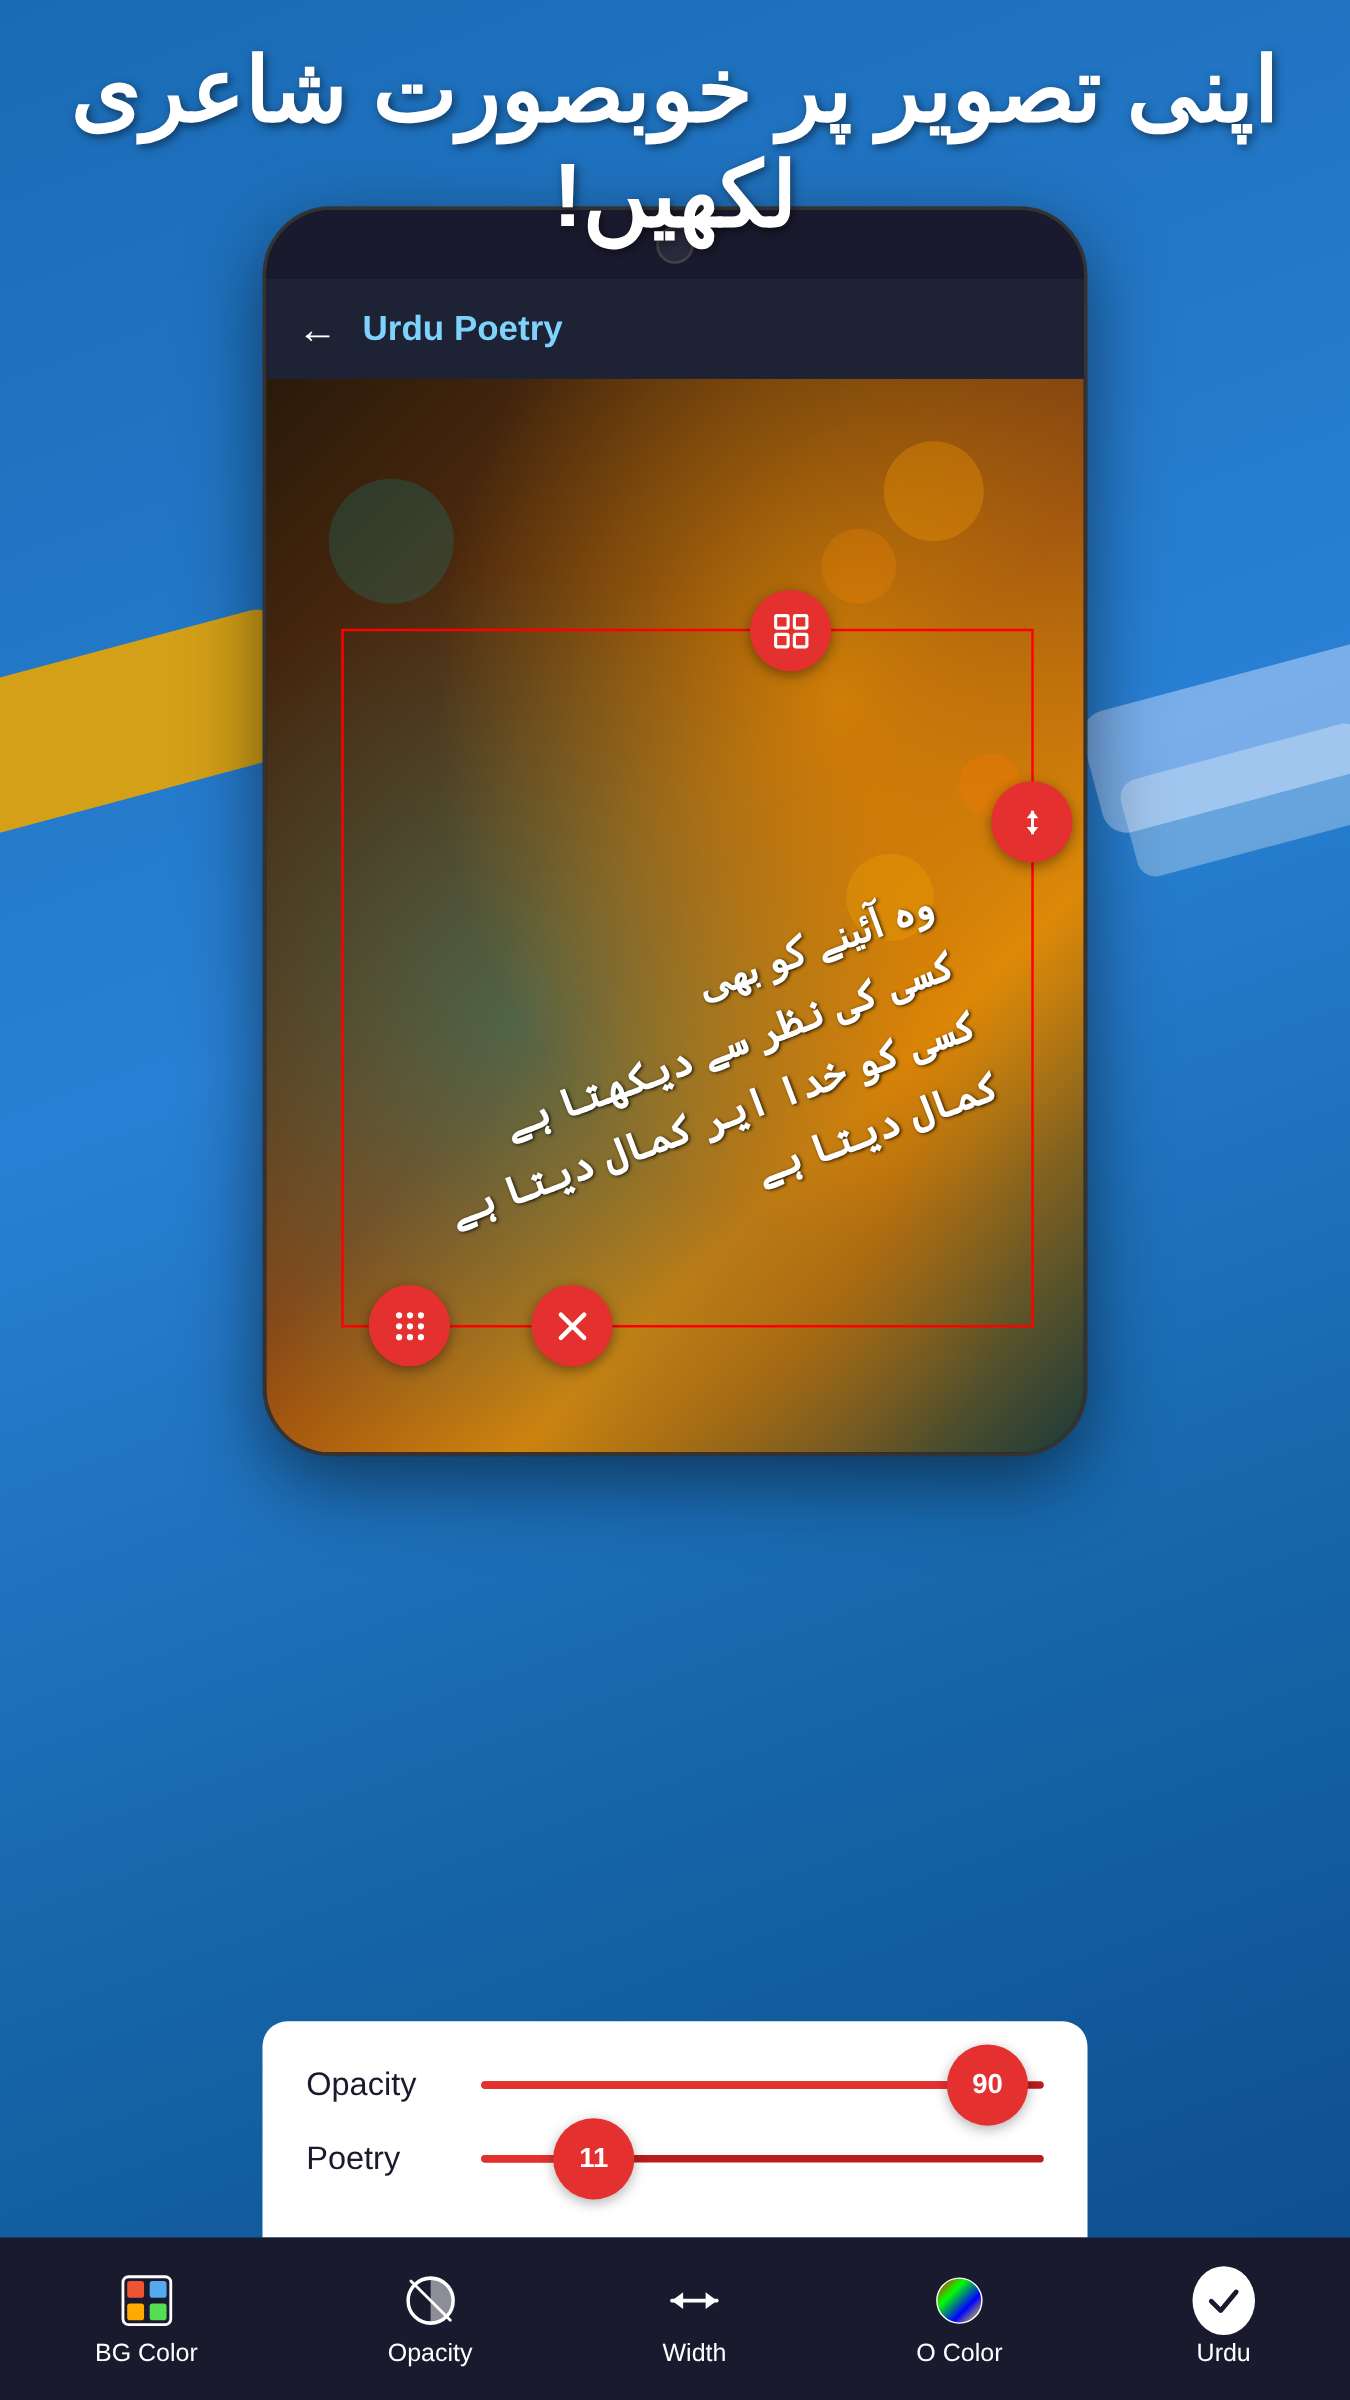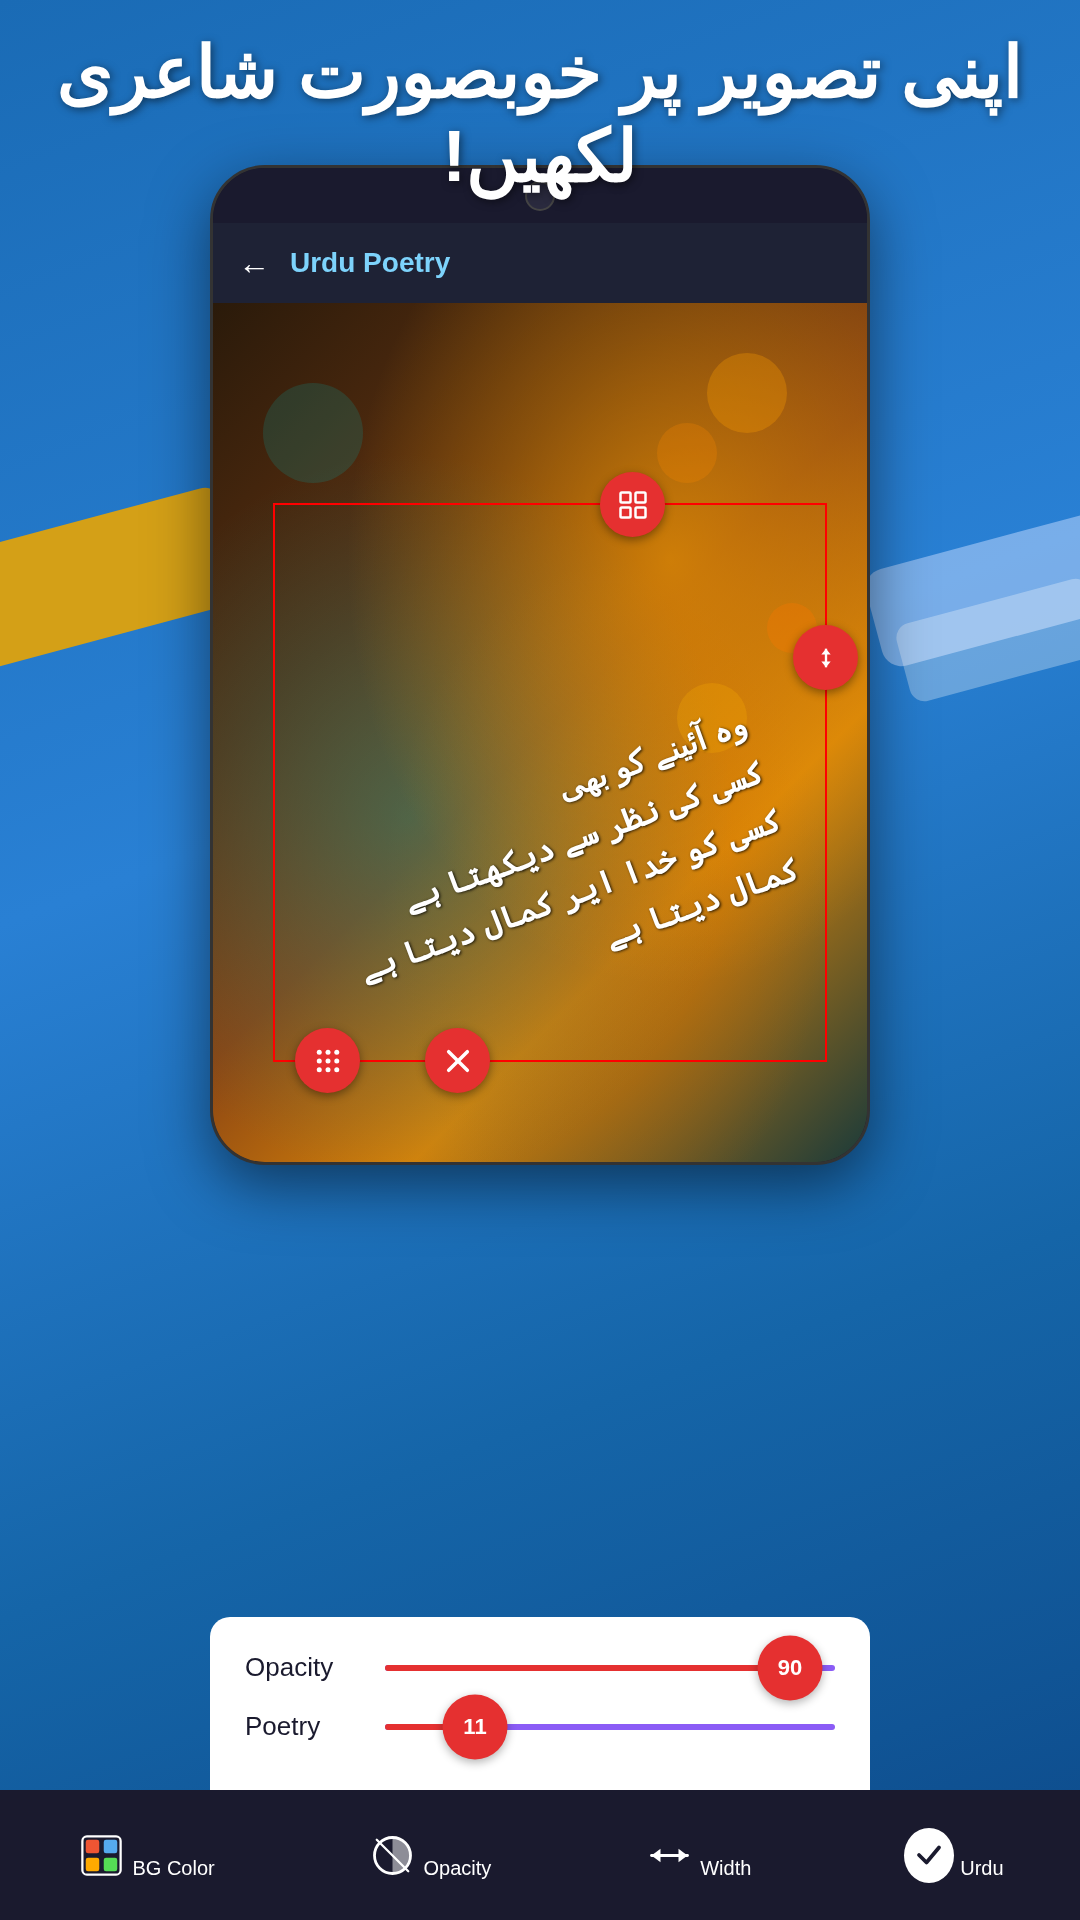--- a/index.html
+++ b/index.html
@@ -227,21 +227,21 @@
     .slider-label {
       font-size: 26px;
       font-weight: 500;
       color: #1a1a2e;
       width: 120px;
       flex-shrink: 0;
     }
     .slider-track {
       flex: 1;
       height: 6px;
-      background: #8b5cf6;
+      background: #b91c1c;
       border-radius: 3px;
       position: relative;
     }
     .slider-fill {
       height: 100%;
       background: #e53030;
       border-radius: 3px;
     }
     .slider-thumb {
       position: absolute;
@@ -269,21 +269,22 @@
       height: 130px;
       background: #1a1a2e;
       display: flex;
       align-items: center;
       justify-content: space-around;
       z-index: 200;
     }
 
     .toolbar-item {
       display: flex;
-      align-items: flex-end;
+      flex-direction: column;
+      align-items: center;
       gap: 6px;
       cursor: pointer;
       padding: 10px 15px;
     }
     .toolbar-item.active {
       background: rgba(255,255,255,0.1);
       border-radius: 12px;
     }
     .toolbar-icon {
       width: 50px;
@@ -450,20 +451,36 @@
       <svg width="45" height="45" viewBox="0 0 40 40">
         <line x1="4" y1="20" x2="36" y2="20" stroke="white" stroke-width="2.5" stroke-linecap="round"></line>
         <polygon points="4,20 12,14 12,26" fill="white"></polygon>
         <polygon points="36,20 28,14 28,26" fill="white"></polygon>
       </svg>
     </div>
     <span class="toolbar-label">Width</span>
   </div>
 
 
+  <div class="toolbar-item">
+    <div class="toolbar-icon">
+      <svg width="45" height="45" viewBox="0 0 40 40">
+        <defs>
+          <linearGradient id="grad1" x1="0%" y1="0%" x2="100%" y2="100%">
+            <stop offset="0%" style="stop-color:#ff0000"></stop>
+            <stop offset="33%" style="stop-color:#00ff00"></stop>
+            <stop offset="66%" style="stop-color:#0000ff"></stop>
+            <stop offset="100%" style="stop-color:#ffff00"></stop>
+          </linearGradient>
+        </defs>
+        <circle cx="20" cy="20" r="16" fill="url(#grad1)" stroke="white" stroke-width="1"></circle>
+      </svg>
+    </div>
+    <span class="toolbar-label">O Color</span>
+  </div>
 
   <div class="toolbar-item">
     <div class="toolbar-icon">
       <div class="check-circle">
         <svg width="30" height="30" viewBox="0 0 24 24">
           <polyline points="4,12 10,18 20,6" fill="none" stroke="#1a1a2e" stroke-width="3" stroke-linecap="round" stroke-linejoin="round"></polyline>
         </svg>
       </div>
     </div>
     <span class="toolbar-label">Urdu</span>

